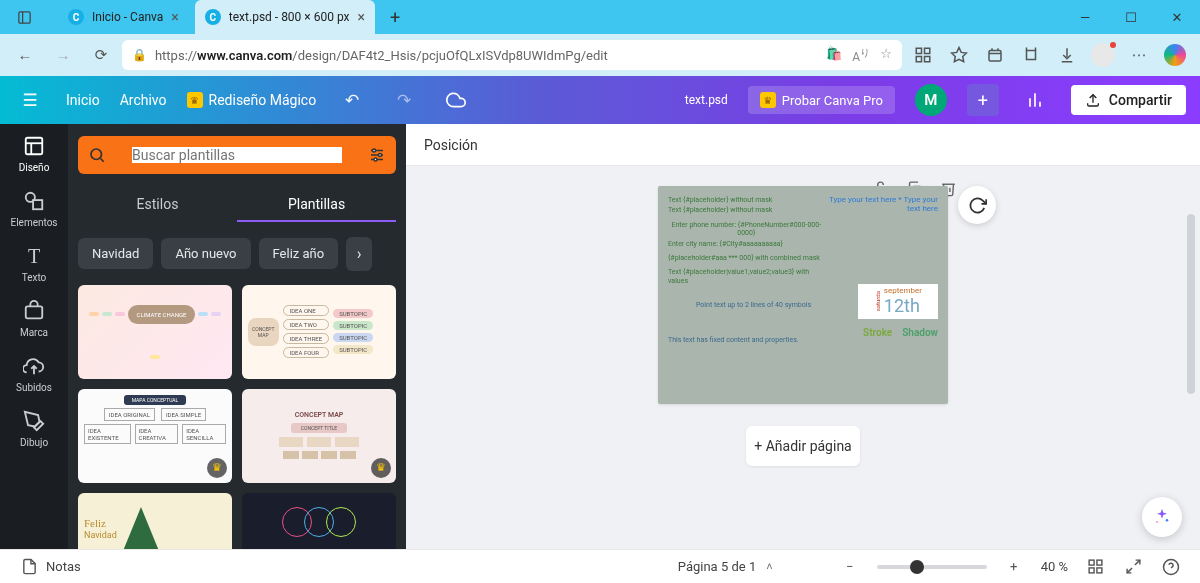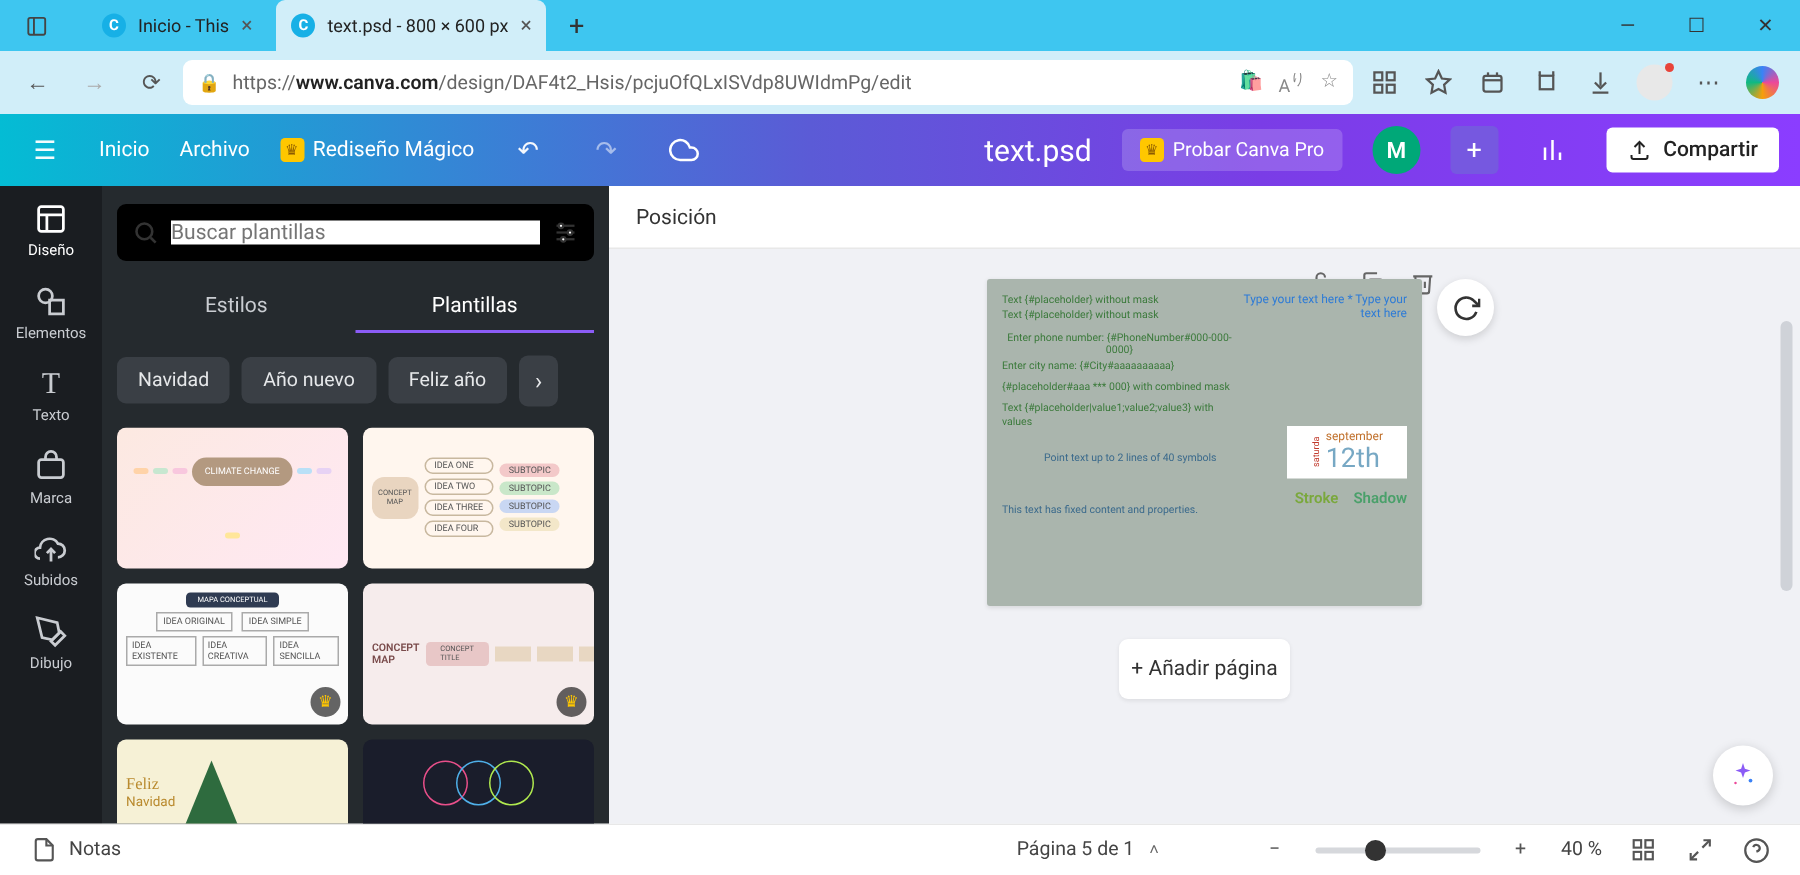--- a/index.html
+++ b/index.html
@@ -30,35 +30,35 @@
   .avatar-dot{width:24px;height:24px;border-radius:50%;background:#e8e8e8;position:relative;}
   .avatar-dot::after{content:"";width:6px;height:6px;background:#e8443a;border-radius:50%;position:absolute;top:-1px;right:-1px;}
   .copilot{width:22px;height:22px;border-radius:50%;background:conic-gradient(#3b82f6,#ec4899,#f59e0b,#10b981,#3b82f6);}
 
   
   .canva-hdr { height: 48px; background: linear-gradient(90deg,#04bcd4 0%, #5b5bd6 45%, #7a3de6 70%, #8b3dff 100%); display:flex;align-items:center;padding:0 14px;gap:20px;color:#fff;font-size:14px;}
   .hdr-btn{display:flex;align-items:center;gap:6px;color:#fff;font-size:14px;}
   .crown{width:16px;height:16px;background:#ffc700;border-radius:3px;display:flex;align-items:center;justify-content:center;font-size:10px;color:#8b5a00;}
   .hdr-icon{width:32px;height:32px;display:flex;align-items:center;justify-content:center;color:rgba(255,255,255,.95);font-size:17px;}
   .hdr-spacer{flex:1;}
-  .doc-title{font-size:20px;color:#fff;}
+  .doc-title{font-size:12px;color:#fff;}
   .pro-btn{background:rgba(255,255,255,.18);padding:6px 12px;border-radius:4px;display:flex;align-items:center;gap:6px;font-size:13px;}
   .user-avatar{width:32px;height:32px;border-radius:50%;background:#00a878;color:#fff;display:flex;align-items:center;justify-content:center;font-weight:600;font-size:15px;}
   .plus-btn{width:32px;height:32px;border-radius:4px;background:#7658e0;display:flex;align-items:center;justify-content:center;color:#fff;font-size:18px;}
   .share-btn{background:#fff;color:#222;padding:7px 14px;border-radius:4px;display:flex;align-items:center;gap:8px;font-size:14px;font-weight:500;}
 
   
   .workspace{display:flex;height:calc(583px - 34px - 42px - 48px - 34px);}
   .iconrail{width:68px;background:#1a1d21;display:flex;flex-direction:column;align-items:center;padding-top:10px;gap:16px;color:#c9ccd1;}
   .rail-item{display:flex;flex-direction:column;align-items:center;gap:4px;font-size:10px;cursor:pointer;}
   .rail-item.active{color:#fff;justify-content:center;}
   .rail-icon{width:24px;height:24px;display:flex;align-items:center;justify-content:center;font-size:18px;}
 
   .sidepanel{width:338px;background:#252a2e;display:flex;flex-direction:column;padding:12px 10px 0 10px;position:relative;}
-  .search-wrap{background:#000000;border-radius:6px;height:40px;display:flex;align-items:center;padding:0 10px;gap:8px;}
+  .search-wrap{background:#f97316;border-radius:6px;height:40px;display:flex;align-items:center;padding:0 10px;gap:26px;}
   .search-wrap input{border:none;outline:none;flex:1;font-size:14px;color:#333;}
   .search-icon{font-size:16px;color:#333;}
   .tune-icon{font-size:16px;color:#333;}
   .panel-tabs{display:flex;margin-top:14px;border-bottom:1px solid rgba(255,255,255,0);}
   .ptab{flex:1;text-align:center;color:#c9ccd1;font-size:14px;padding:8px 0;cursor:pointer;}
   .ptab.active{color:#fff;border-bottom:2px solid #8b5cf6;}
   .chips{display:flex;gap:8px;margin-top:14px;align-items:center;}
   .chip{background:#3a3f45;color:#e6e8ea;font-size:13px;padding:8px 14px;border-radius:6px;white-space:nowrap;}
   .chips .more{width:26px;height:34px;display:flex;align-items:center;justify-content:center;color:#e6e8ea;background:#3a3f45;border-radius:6px;}
   .templates{display:grid;grid-template-columns:1fr 1fr;gap:10px;margin-top:14px;overflow:hidden;}
@@ -114,21 +114,21 @@
   <div class="titlebar-left">
     <div class="tb-btn">
       <svg width="15" height="15" viewBox="0 0 24 24" fill="none" stroke="#444" stroke-width="2">
           <rect x="3" y="3" width="18" height="18" rx="2"></rect>
           <line x1="9" y1="3" x2="9" y2="21"></line>
         </svg>
     </div>
     <div class="tb-btn" style="width:6px"></div>
     <div class="tab inactive">
       <span class="favicon">C</span>
-      <span class="ttl">Inicio - This</span>
+      <span class="ttl">Inicio - Canva</span>
       <span class="close">×</span>
     </div>
     <div class="tab active">
       <span class="favicon">C</span>
       <span class="ttl">text.psd - 800 × 600 px</span>
       <span class="close">×</span>
     </div>
     <div class="newtab">+</div>
   </div>
   <div class="winctrl">
@@ -366,21 +366,21 @@
             </div>
           <div style="display:flex;gap:4px;">
               <div style="border:1px solid #aaa;padding:2px 3px;">IDEA EXISTENTE</div>
               <div style="border:1px solid #aaa;padding:2px 3px;">IDEA CREATIVA</div>
               <div style="border:1px solid #aaa;padding:2px 3px;">IDEA SENCILLA</div>
             </div>
         </div>
         <div class="badge">♛</div>
       </div>
       <div class="tpl tpl4">
-        <div class="tpl-inner" style="display:flex;flex-direction:row;align-items:center;gap:4px;">
+        <div class="tpl-inner" style="display:flex;flex-direction:column;align-items:center;gap:4px;margin-top:16px;">
           <div style="color:#7a4b4b;font-size:7px;font-weight:600;">CONCEPT MAP</div>
           <div style="background:#e8c7c7;padding:2px 10px;border-radius:3px;font-size:5px;">CONCEPT TITLE</div>
           <div style="display:flex;gap:4px;">
               <div style="background:#e8d7c2;width:24px;height:10px;"></div>
               <div style="background:#e8d7c2;width:24px;height:10px;"></div>
               <div style="background:#e8d7c2;width:24px;height:10px;"></div>
             </div>
           <div style="display:flex;gap:3px;">
               <div style="background:#d6c2a8;width:16px;height:8px;"></div>
               <div style="background:#d6c2a8;width:16px;height:8px;"></div>

